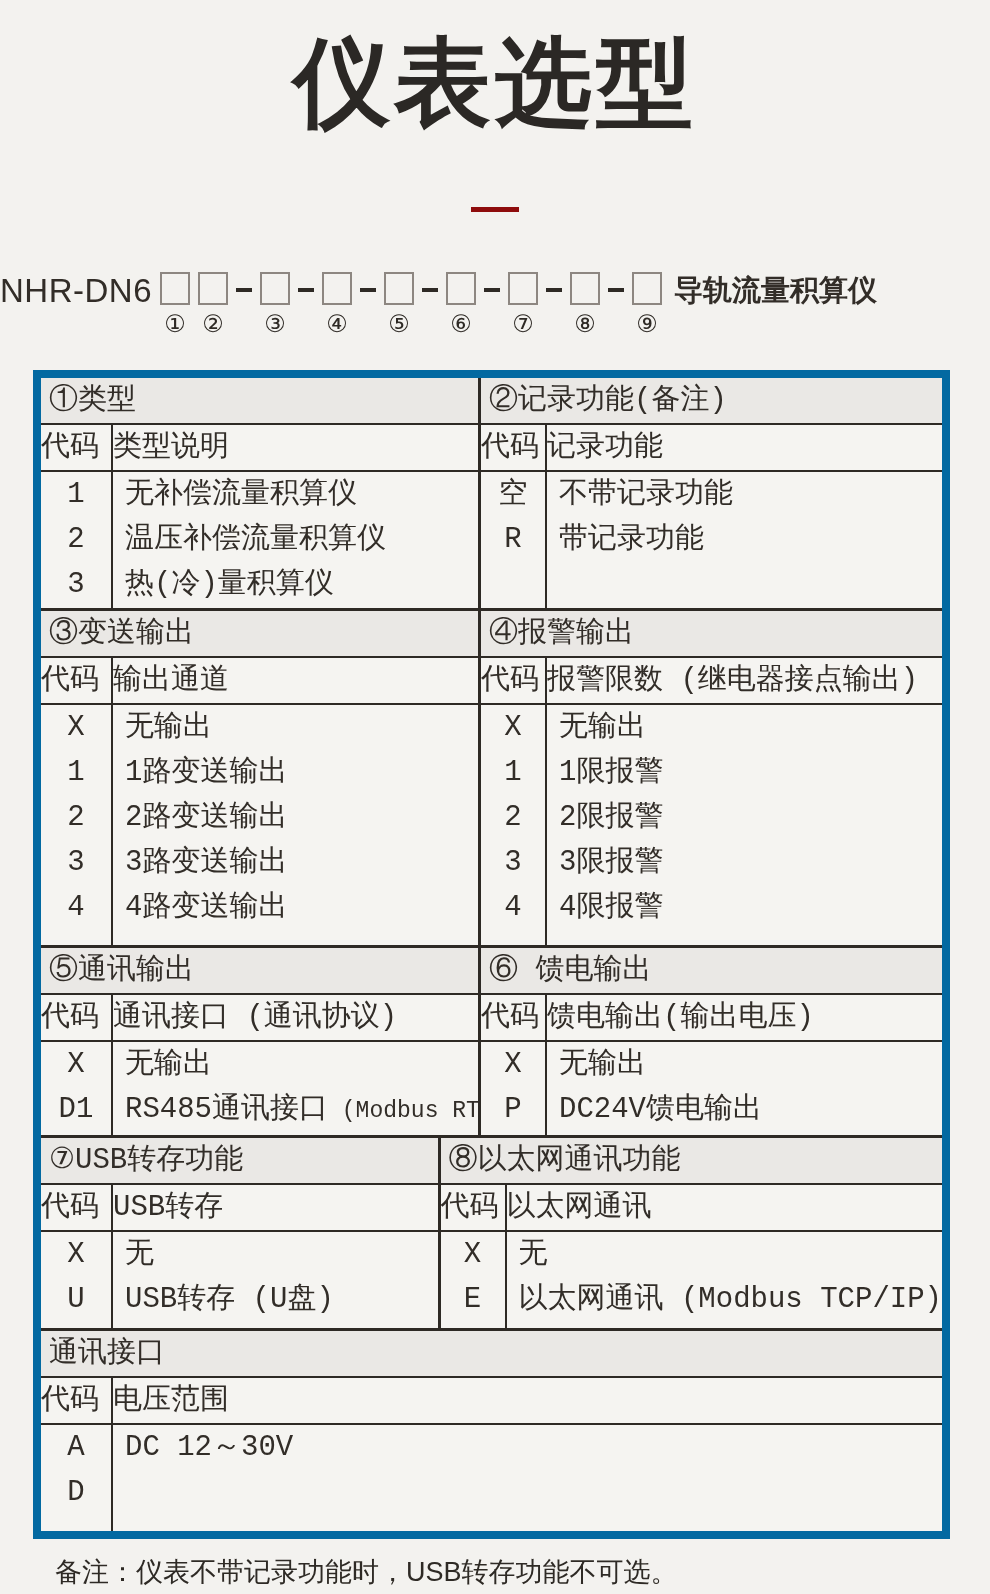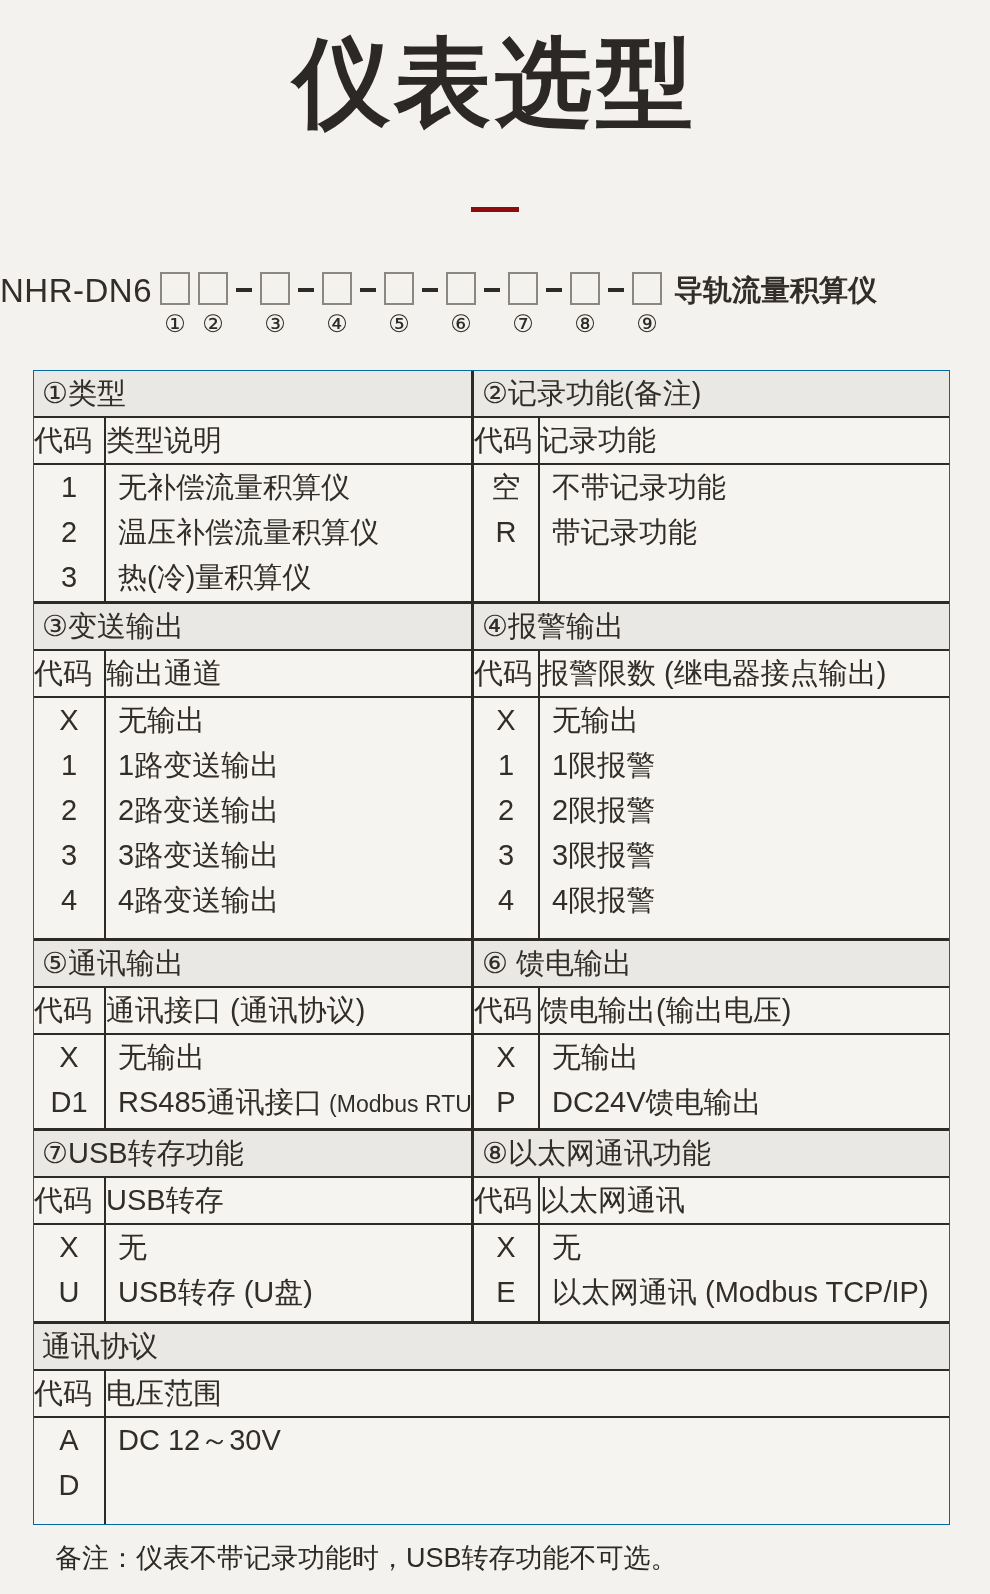--- a/index.html
+++ b/index.html
@@ -45,23 +45,24 @@
     margin-top:16px;flex:none;
   }
   .model-suffix{
     font-size:29px;line-height:37px;font-weight:600;
     margin-left:4px;white-space:nowrap;
   }
   
   .spec-table{
     width:917px;box-sizing:border-box;
     margin:26px 0 0 33px;
-    border:1px solid #0369a1;
+    border:8px solid #0369a1;
     background:#f5f4f1;
     font-size:29px;
+    font-family:Liberation Mono, monospace;
   }
   .group{display:flex;}
   .group + .group{border-top:3px solid #2e2a25;}
   .sec{box-sizing:border-box;}
   .sec-left{width:440px;border-right:3px solid #2e2a25;}
   .sec-right{flex:1;}
   .sec-full{width:100%;}
   .sec-header{
     height:45px;line-height:45px;
     padding-left:8px;
@@ -329,21 +330,21 @@
           <div class="descs">
             <div class="drow">无</div>
             <div class="drow">以太网通讯 (Modbus TCP/IP)</div>
           </div>
         </div>
       </section>
     </div>
 
     <div class="group g5">
       <section class="sec sec-full">
-        <div class="sec-header">通讯协议</div>
+        <div class="sec-header">通讯接口</div>
         <div class="cols-header">
           <span class="code-h">代码</span>
           <span class="desc-h">电压范围</span>
         </div>
         <div class="sec-body">
           <div class="codes">
             <span>A</span>
             <span>D</span>
           </div>
           <div class="descs">

